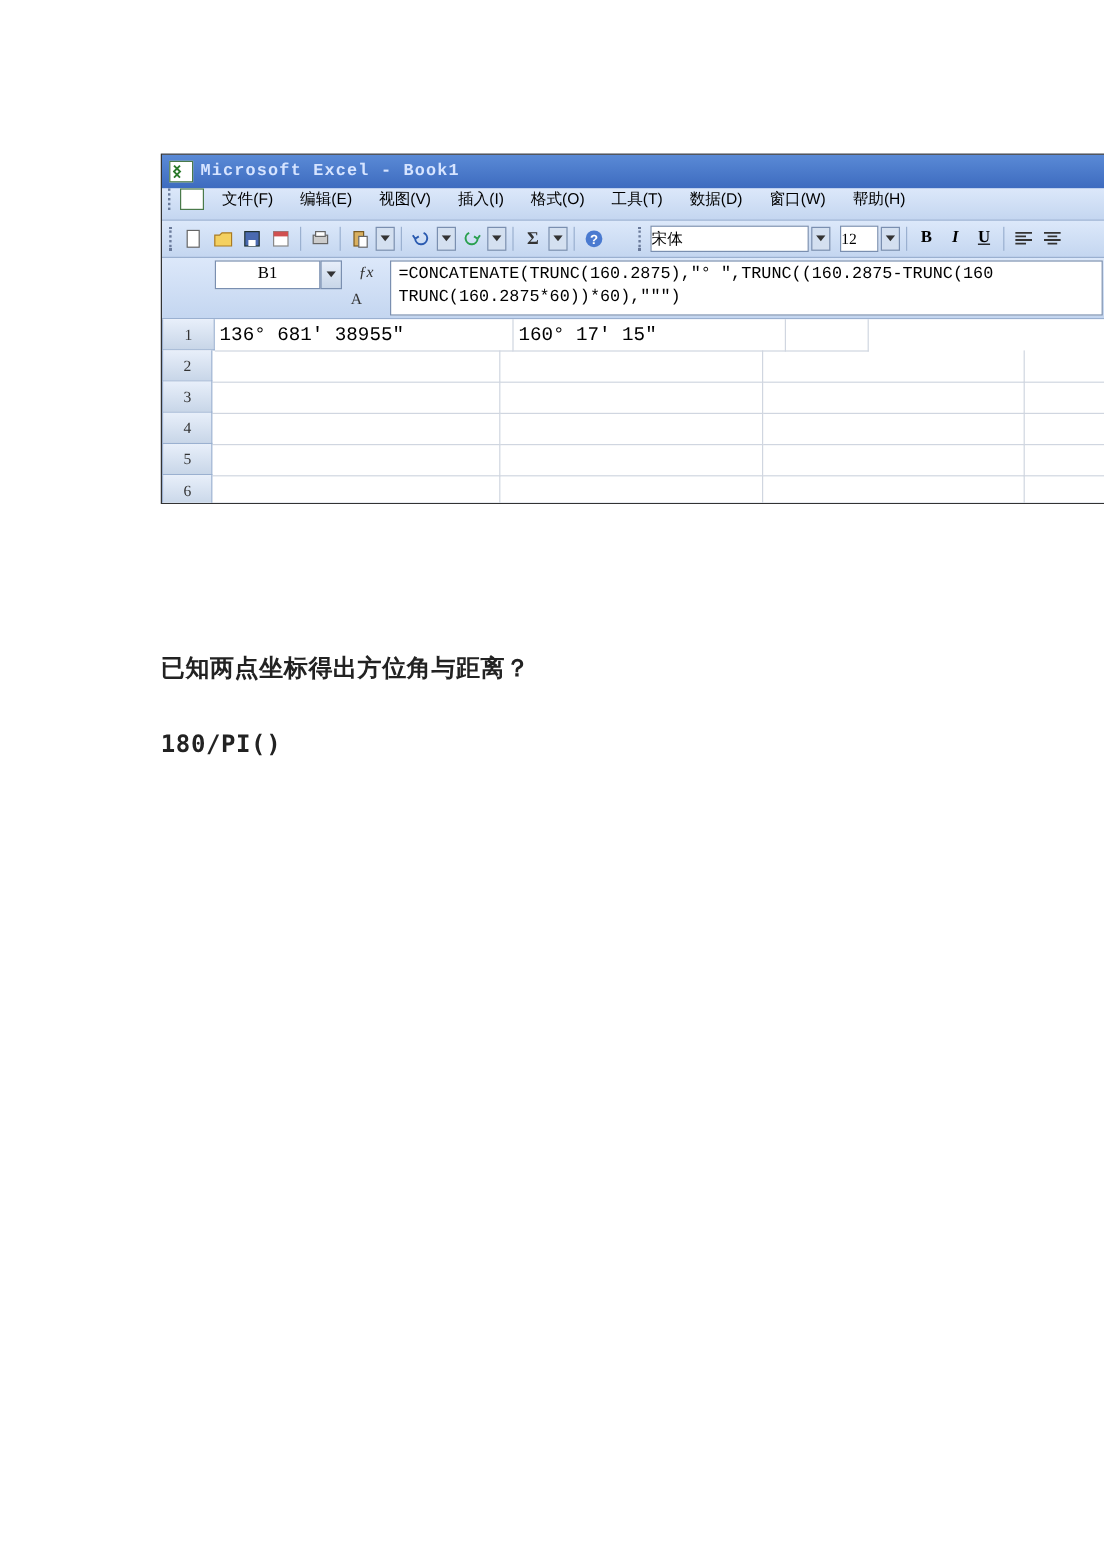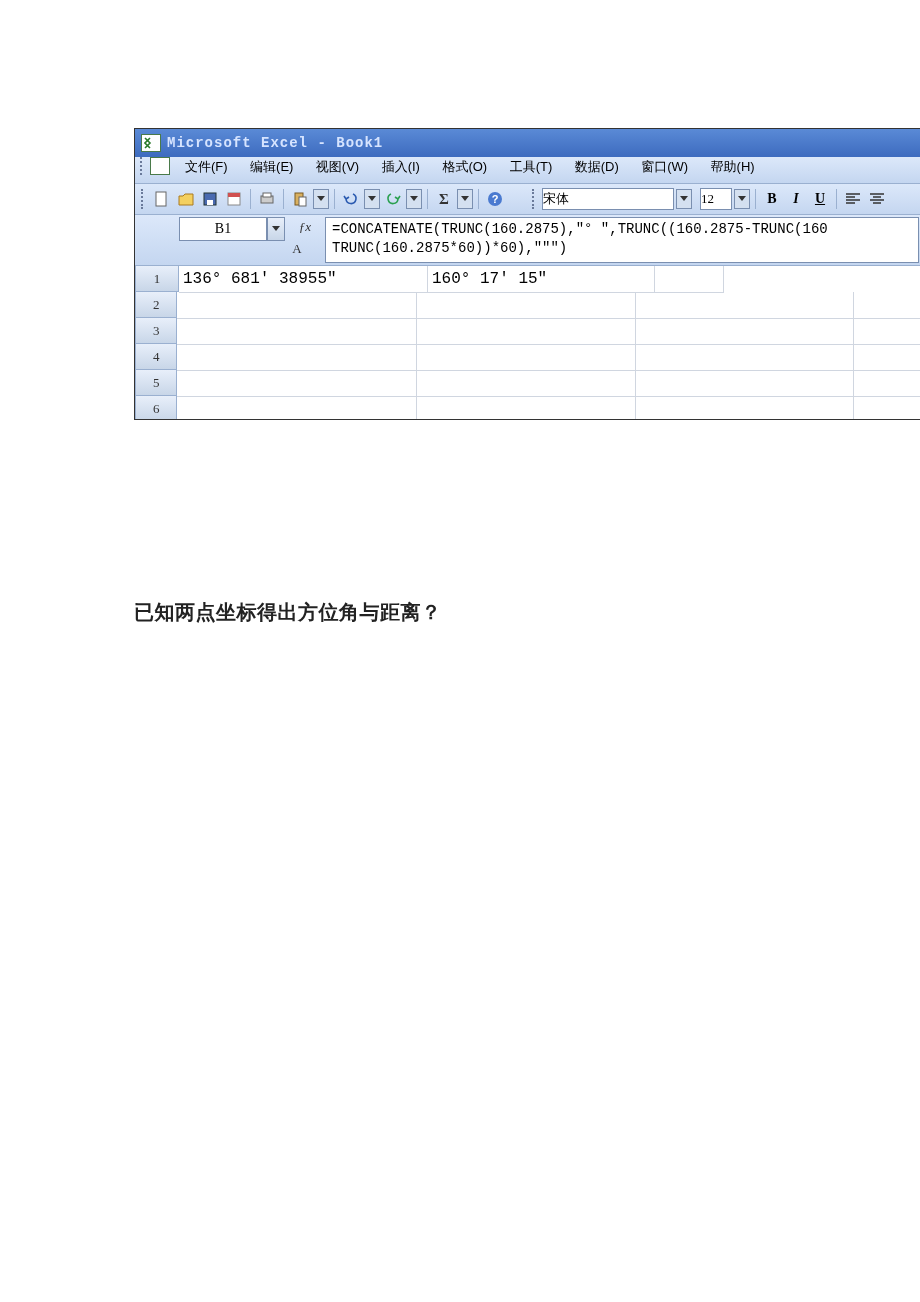--- a/index.html
+++ b/index.html
@@ -27,21 +27,21 @@
 .grid{background:#fff}
 .headrow{display:flex;height:20px}
 .row{display:flex;height:26px}
 .rn{width:42px;background:linear-gradient(#e8effa,#c8d6e8);border:1px solid #9ab0d0;border-top:none;text-align:center;font:13px "SimSun";line-height:26px;color:#333}
 .cell{height:26px;border-right:1px solid #d0d6e0;border-bottom:1px solid #d0d6e0;font:16px "SimSun","Courier New",monospace;line-height:26px;padding:0 4px;overflow:hidden;white-space:nowrap}
 .colA{width:240px}
 .colB{width:218px}
 .colC{width:218px}
 .colD{width:60px}
 .r{text-align:right}
-.textblock{position:absolute;left:134px;top:596px;width:700px}
+.textblock{position:absolute;left:134px;top:540px;width:700px}
 .textblock p{margin:0 0 32px 0;font:bold 20px/1.6 "SimHei","Microsoft YaHei","SimSun",monospace;color:#222;letter-spacing:0.5px}
 </style>
 </head>
 <body>
 
 <div class="page">
   <div class="shot">
     <div class="titlebar">
       <div class="ti">
           <svg viewBox="0 0 14 12">
@@ -237,14 +237,15 @@
           <div class="cell colB"></div>
           <div class="cell colC"></div>
           <div class="cell colD"></div>
         </div>
 
     </div>
   </div>
 
   <div class="textblock">
     <p>已知两点坐标得出方位角与距离？</p>
+    <p>180/PI()</p>
   </div>
 </div>
 
 </body></html>

